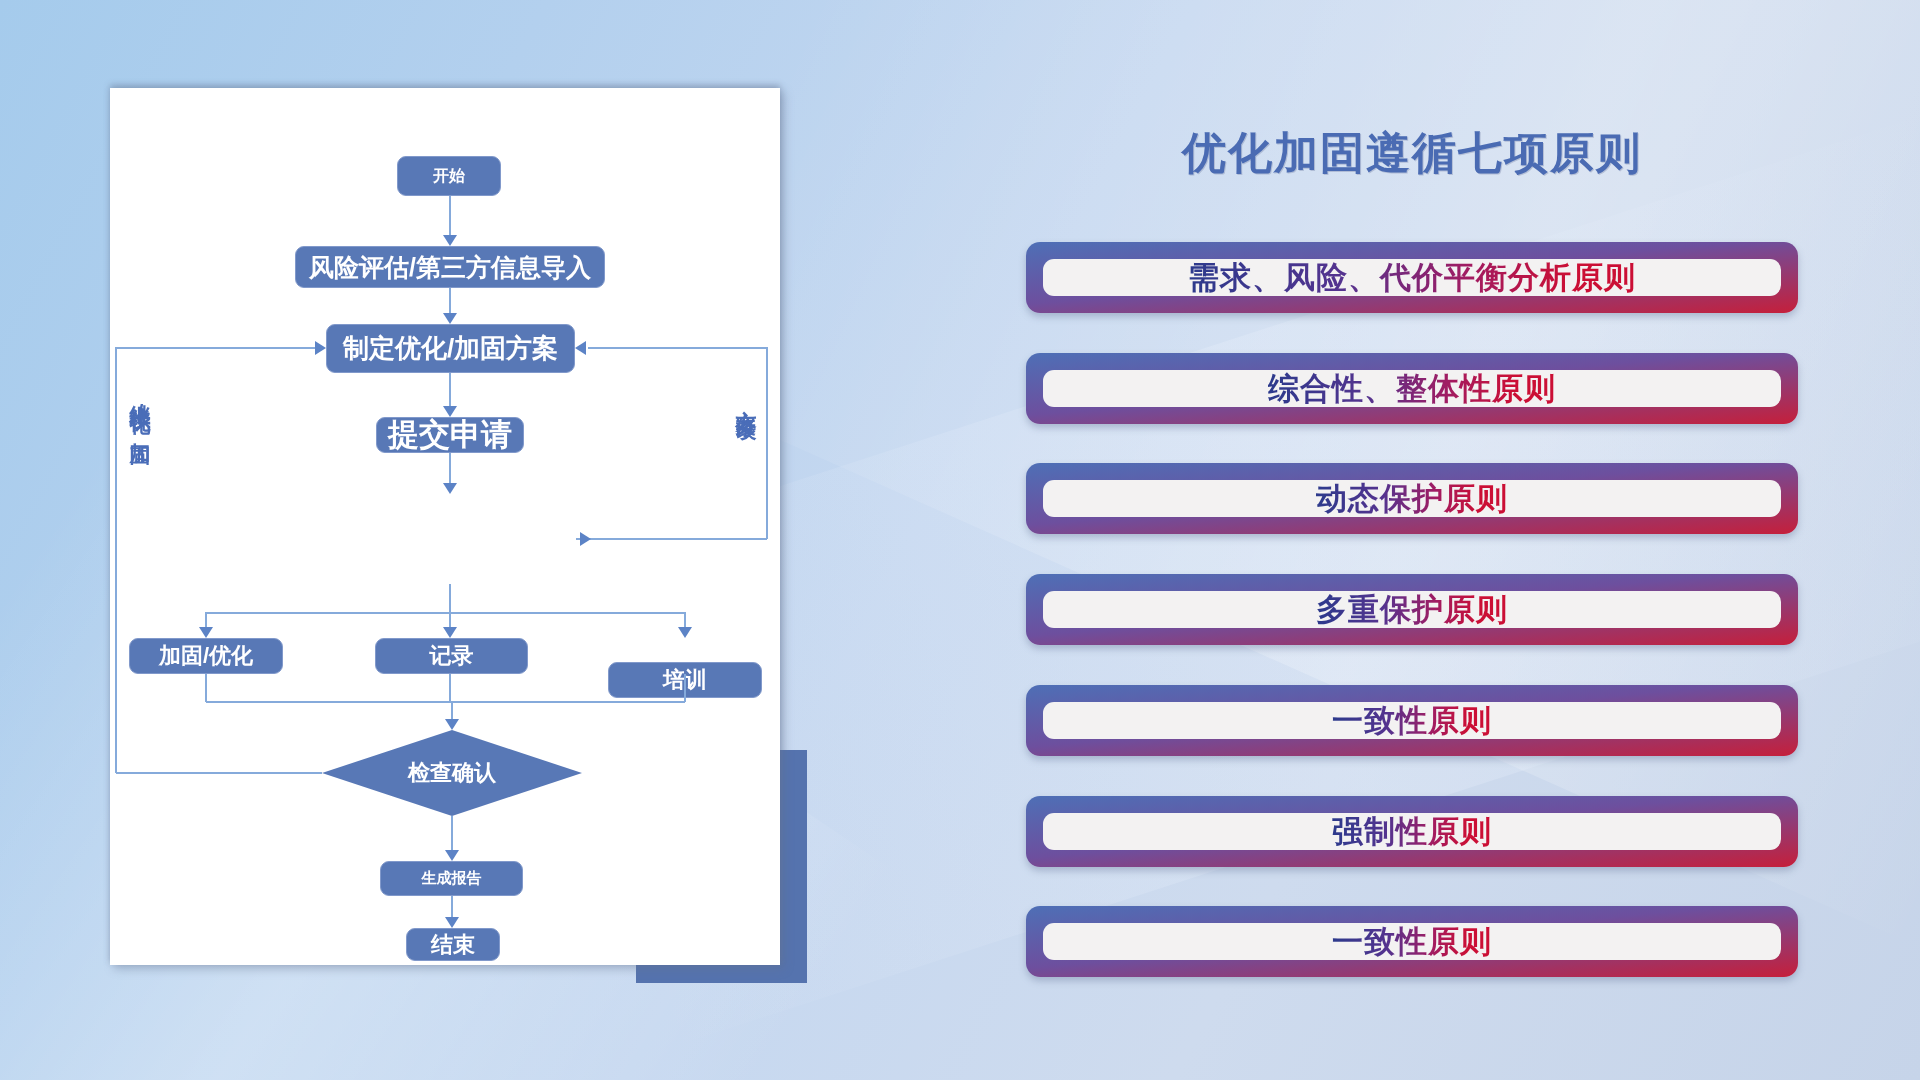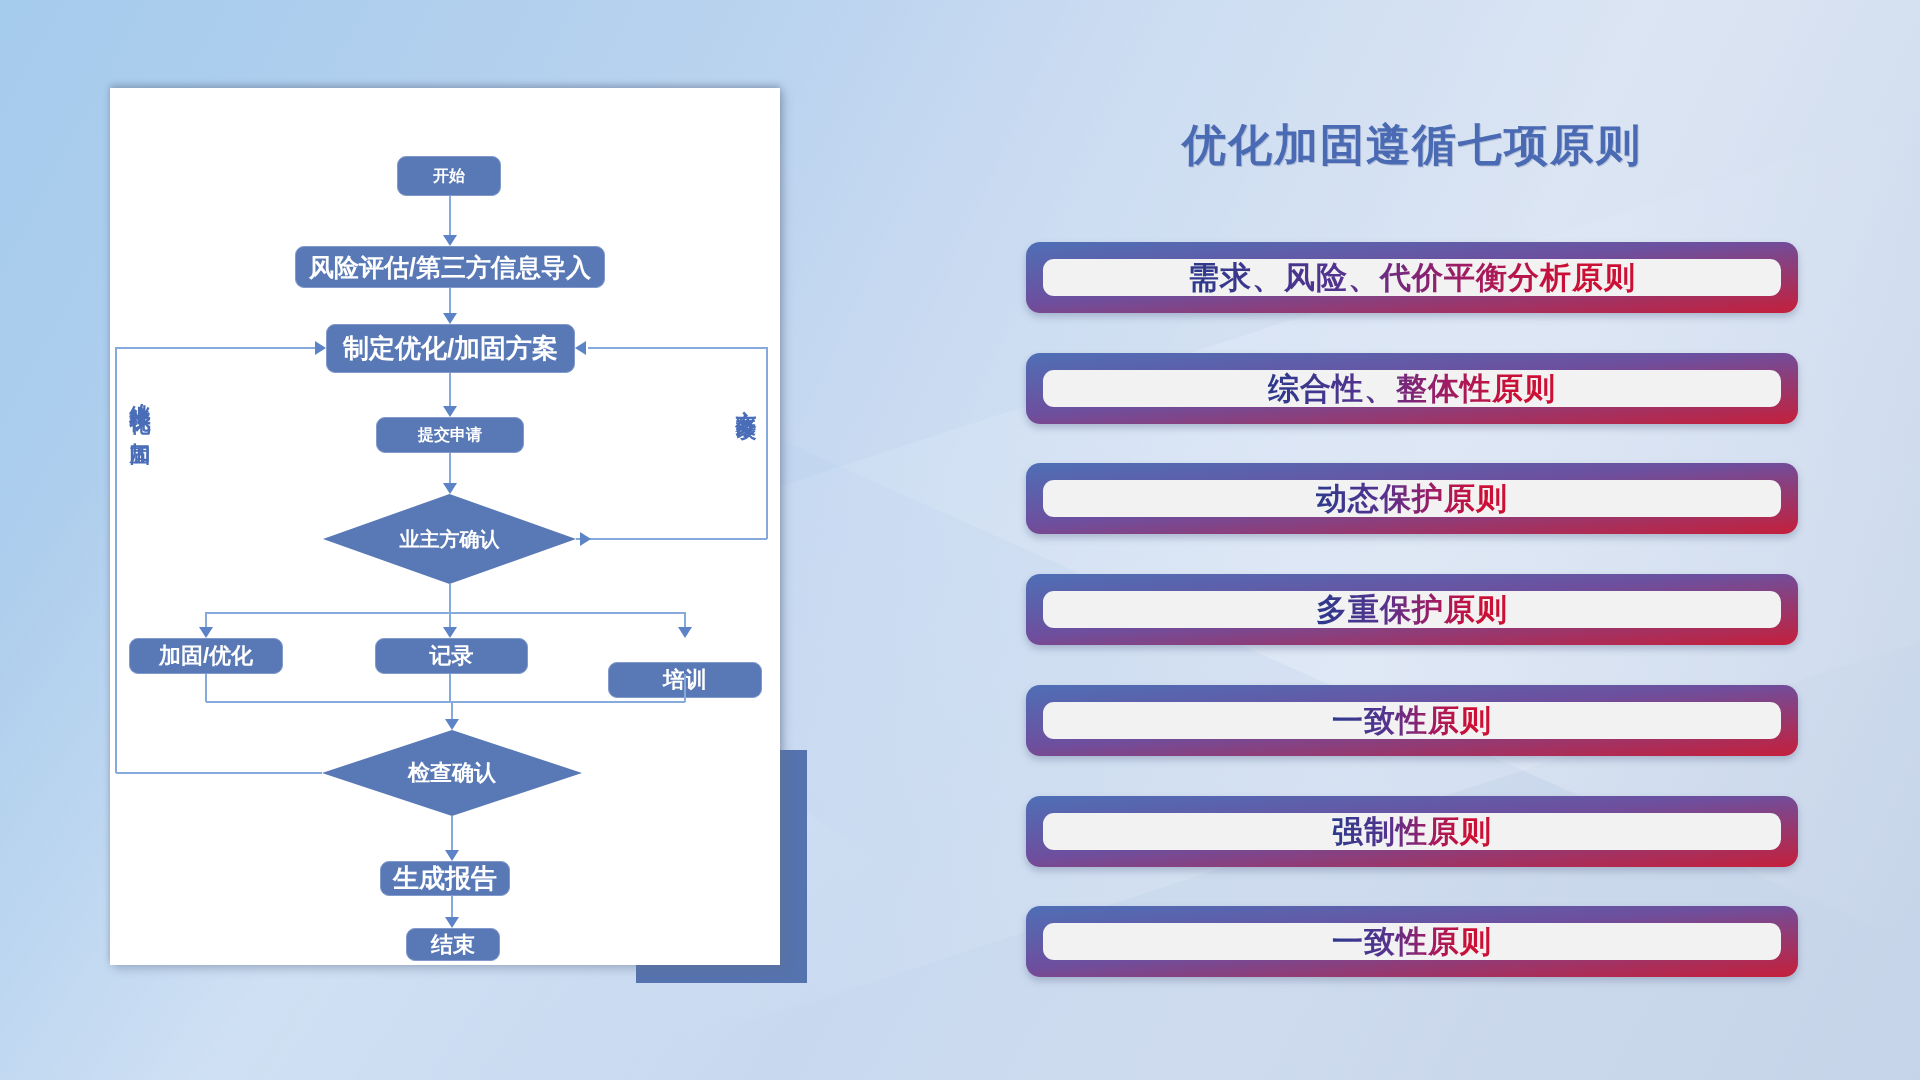--- a/index.html
+++ b/index.html
@@ -40,21 +40,21 @@
   .arr-d{position:absolute;width:0;height:0;border-left:7px solid transparent;border-right:7px solid transparent;border-top:11px solid #5c83c6;}
   .arr-r{position:absolute;width:0;height:0;border-top:7px solid transparent;border-bottom:7px solid transparent;border-left:11px solid #5c83c6;}
   .arr-l{position:absolute;width:0;height:0;border-top:7px solid transparent;border-bottom:7px solid transparent;border-right:11px solid #5c83c6;}
   .vtext{
     position:absolute;writing-mode:vertical-rl;text-orientation:upright;
     color:#4a6db8;font-weight:700;font-size:21px;letter-spacing:3px;line-height:1;white-space:nowrap;
   }
 
   
   .title{
-    position:absolute;left:1026px;top:116px;width:772px;text-align:center;
+    position:absolute;left:1026px;top:124px;width:772px;text-align:center;
     font-size:44px;font-weight:700;color:#4a6bb3;letter-spacing:2px;white-space:nowrap;
     text-shadow:1px 1px 0 rgba(70,85,130,0.25);
   }
   .principle{
     position:absolute;left:1026px;width:772px;height:71px;border-radius:14px;box-sizing:border-box;
     padding:17px;background:linear-gradient(175deg,#4e6fb6 0%,#6d4f9e 45%,#c51f3b 100%);
     box-shadow:0 4px 7px rgba(105,120,155,0.40);
   }
   .principle-inner{
     width:100%;height:100%;border-radius:11px;background:#f3f2f2;
@@ -75,27 +75,26 @@
   <div class="streak s2"></div>
   <div class="streak s3"></div>
 
   <div class="accent-rect"></div>
 
   <div class="card">
 
     <div class="fnode" style="left:287px;top:68px;width:104px;height:40px;font-size:16px;">开始</div>
     <div class="fnode" style="left:185px;top:158px;width:310px;height:42px;font-size:25px;">风险评估/第三方信息导入</div>
     <div class="fnode" style="left:216px;top:236px;width:249px;height:49px;font-size:26px;">制定优化/加固方案</div>
-    <div class="fnode" style="left:266px;top:329px;width:148px;height:36px;font-size:16px;font-family:Liberation Mono, monospace;">提交申请</div>
-    <div class="fdiamond" style="left:213px;top:406px;width:253px;height:90px;font-size:20px;">业主方确认</div>
+    <div class="fnode" style="left:266px;top:329px;width:148px;height:36px;font-size:31px;font-family:Liberation Mono, monospace;">提交申请</div>
     <div class="fnode" style="left:19px;top:550px;width:154px;height:36px;font-size:22px;">加固/优化</div>
     <div class="fnode" style="left:265px;top:550px;width:153px;height:36px;font-size:22px;">记录</div>
     <div class="fnode" style="left:498px;top:550px;width:154px;height:36px;font-size:22px;margin-top:24px;">培训</div>
     <div class="fdiamond" style="left:212px;top:642px;width:260px;height:86px;font-size:22px;">检查确认</div>
-    <div class="fnode" style="left:270px;top:773px;width:130px;height:35px;font-size:26px;">生成报告</div>
+    <div class="fnode" style="left:270px;top:773px;width:143px;height:35px;font-size:15px;">生成报告</div>
     <div class="fnode" style="left:296px;top:840px;width:94px;height:33px;font-size:22px;">结束</div>
 
     <div class="vline" style="left:339px;top:108px;height:40px;"></div>
     <div class="arr-d" style="left:333px;top:147px;"></div>
     <div class="vline" style="left:339px;top:200px;height:26px;"></div>
     <div class="arr-d" style="left:333px;top:225px;"></div>
     <div class="vline" style="left:339px;top:285px;height:34px;"></div>
     <div class="arr-d" style="left:333px;top:318px;"></div>
     <div class="vline" style="left:339px;top:365px;height:31px;"></div>
     <div class="arr-d" style="left:333px;top:395px;"></div>

